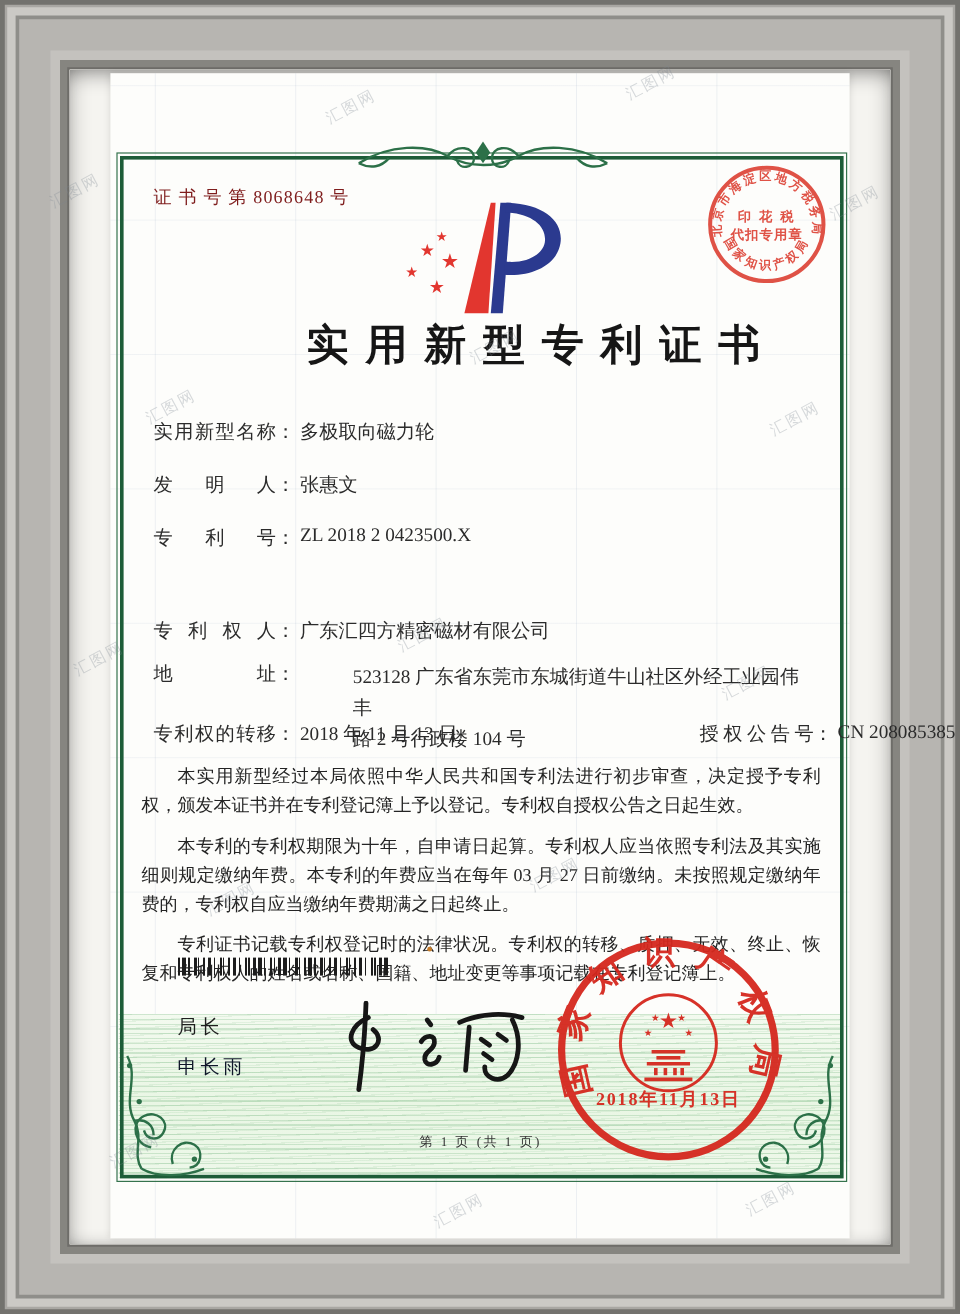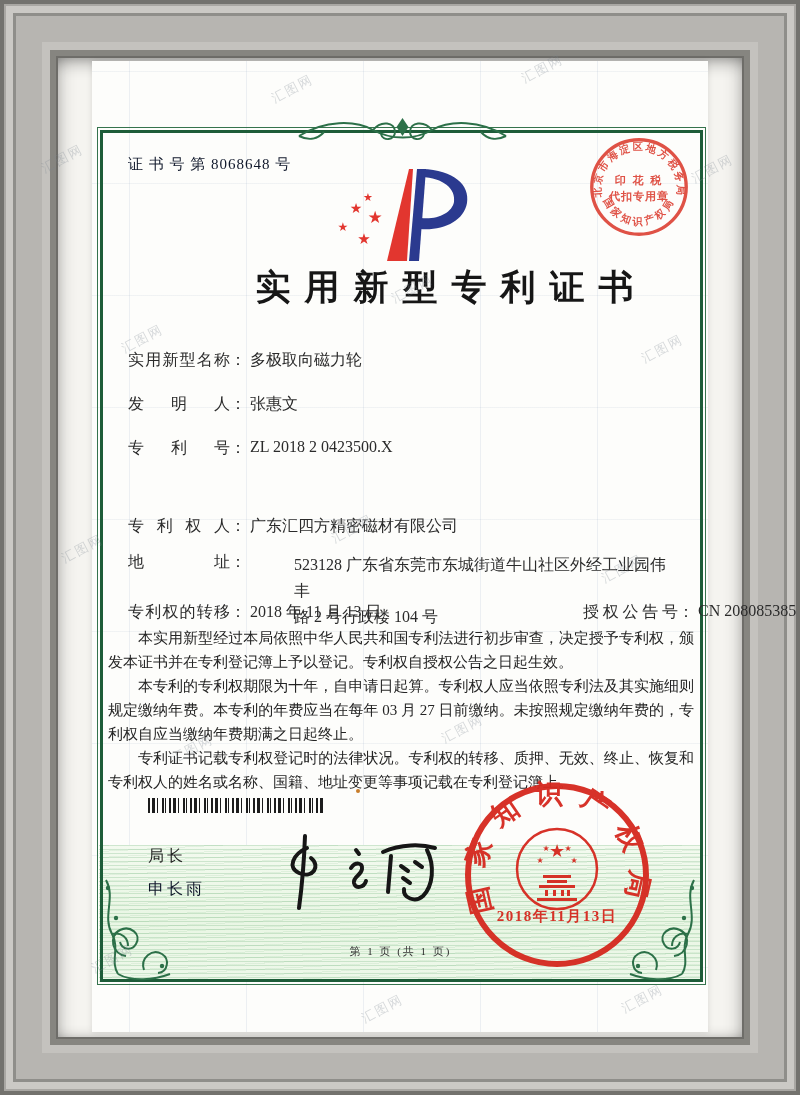--- a/index.html
+++ b/index.html
@@ -30,33 +30,33 @@
   .gz{position:absolute;left:99px;top:845px;width:603px;height:137px;
     background:
       repeating-linear-gradient(180deg, rgba(110,178,122,.28) 0 1px, rgba(255,255,255,0) 1px 4px),
       repeating-linear-gradient(177deg, rgba(120,185,130,.14) 0 1px, rgba(255,255,255,0) 1px 6px),
       linear-gradient(180deg,#f3faef,#e9f6e4 55%,#eef8ea);}
   
   .gborder{position:absolute;left:97px;top:127px;width:607px;height:856px;border:1px solid #35734d;}
   .gborder-inner{position:absolute;inset:2px;border:3px solid #1d5c38;}
   .orn{position:absolute;}
   
-  .certno{position:absolute;left:128px;top:155px;font-size:15px;letter-spacing:1px;color:#0f172a;}
+  .certno{position:absolute;left:128px;top:155px;font-size:15px;letter-spacing:1px;color:#7f1d1d;}
   .title{position:absolute;left:97px;width:709px;top:264px;text-align:center;font-size:35px;
          font-weight:700;letter-spacing:14px;color:#161616;}
   .frow{position:absolute;left:128px;font-size:16px;white-space:nowrap;}
   .flabel{display:inline-block;width:102px;text-align:justify;text-align-last:justify;vertical-align:top;}
   .fcolon{display:inline-block;vertical-align:top;}
   .fvalue{display:inline-block;vertical-align:top;padding-left:4px;}
   .frow.addr .fvalue{white-space:pre-line;width:382px;line-height:26px;padding-left:48px;}
   .grant2{position:absolute;left:455px;top:0;font-size:16px;white-space:nowrap;}
   .grant2 .flabel{width:95px;}
   .paras{position:absolute;left:108px;top:626px;width:586px;font-size:15px;line-height:24px;
          text-align:justify;color:#242424;}
-  .paras p{margin:0;text-indent:2em;}
+  .paras p{margin:10px;text-indent:2em;}
   .barcode{position:absolute;left:148px;top:798px;width:176px;height:15px;
     background-image:repeating-linear-gradient(90deg,
       #1c1c1c 0px,#1c1c1c 2px, transparent 2px, transparent 4px,
       #1c1c1c 4px,#1c1c1c 7px, transparent 7px, transparent 9px,
       #1c1c1c 9px,#1c1c1c 10px, transparent 10px, transparent 14px,
       #1c1c1c 14px,#1c1c1c 16px, transparent 16px, transparent 17px,
       #1c1c1c 17px,#1c1c1c 18px, transparent 18px, transparent 21px);}
   .dot{position:absolute;left:356px;top:789px;width:4px;height:4px;border-radius:50%;background:#c87d2a;}
   .signer-title{position:absolute;left:148px;top:846px;font-size:16px;letter-spacing:3px;color:#1e1e1e;}
   .signer-name{position:absolute;left:148px;top:879px;font-size:16px;letter-spacing:3px;color:#0f172a;}

